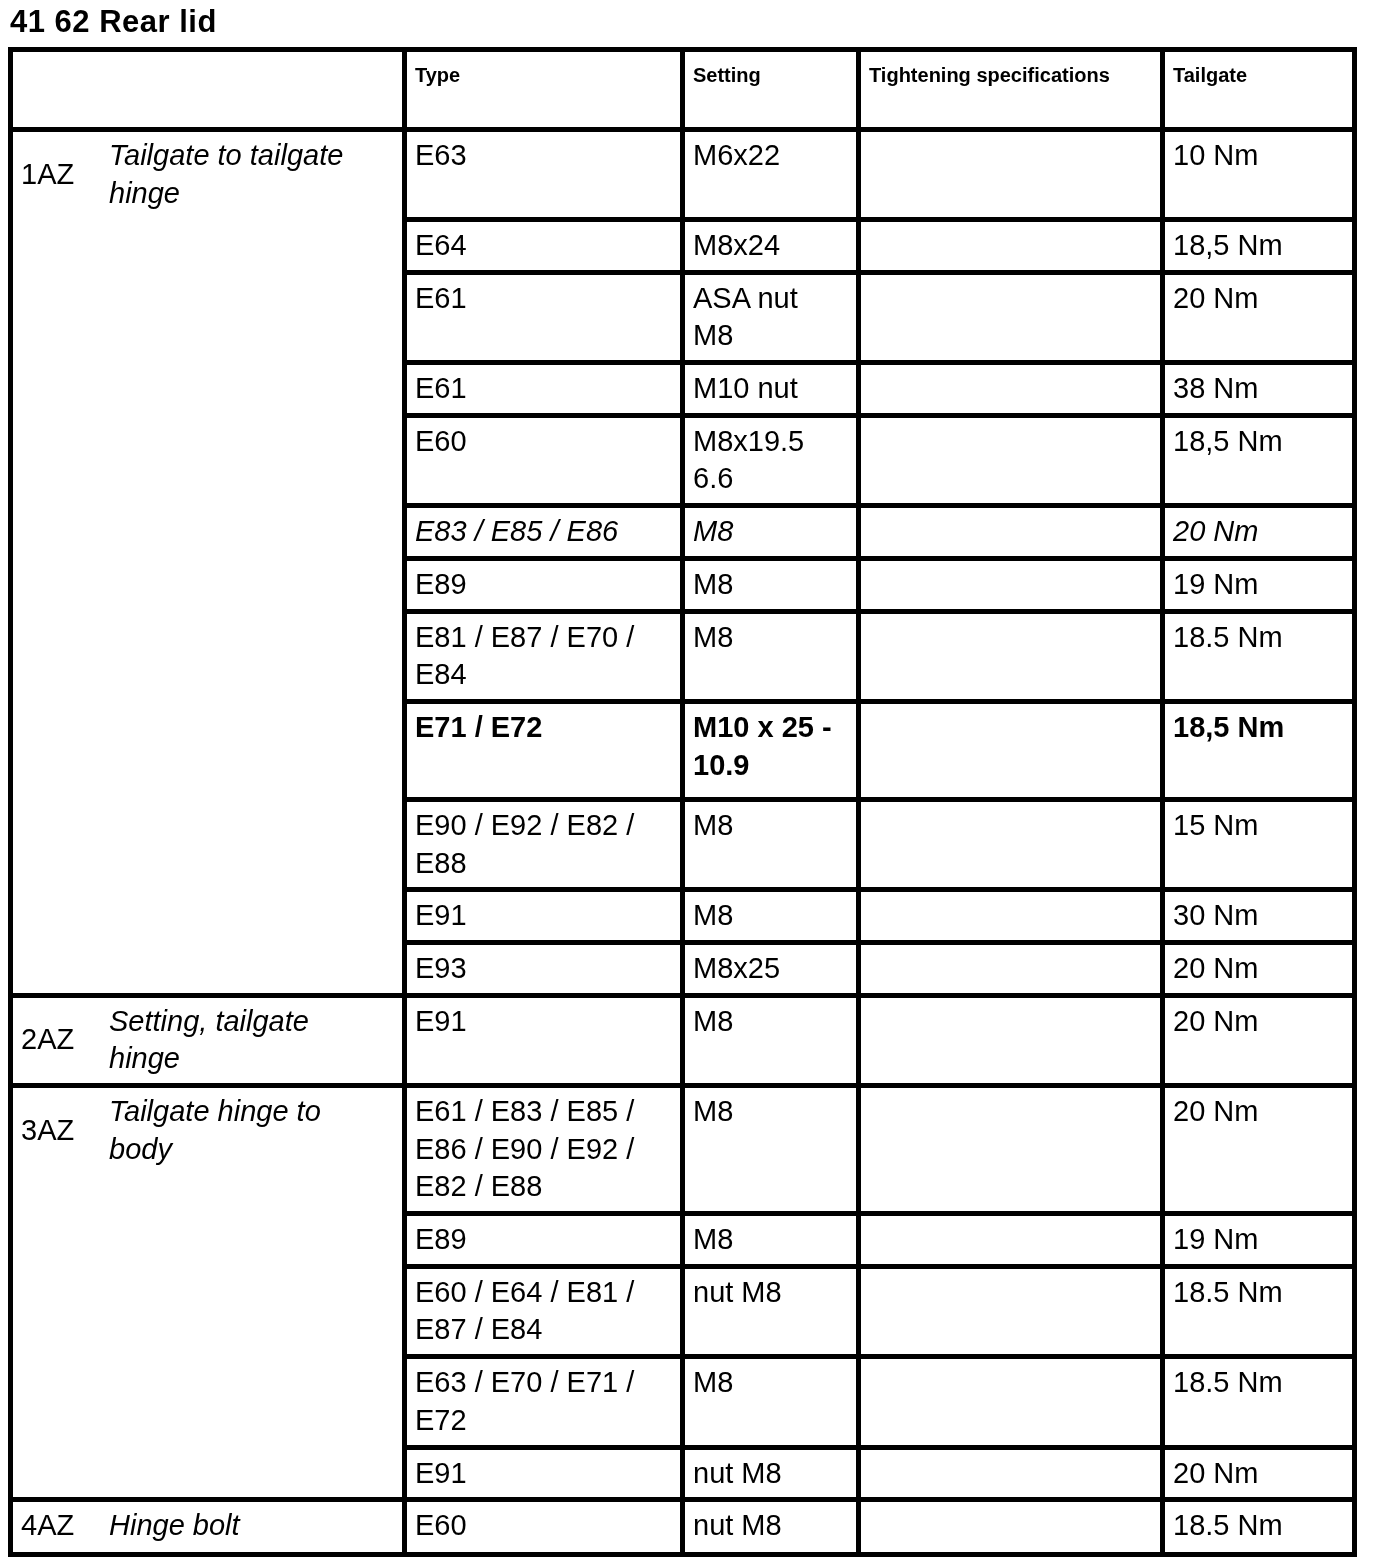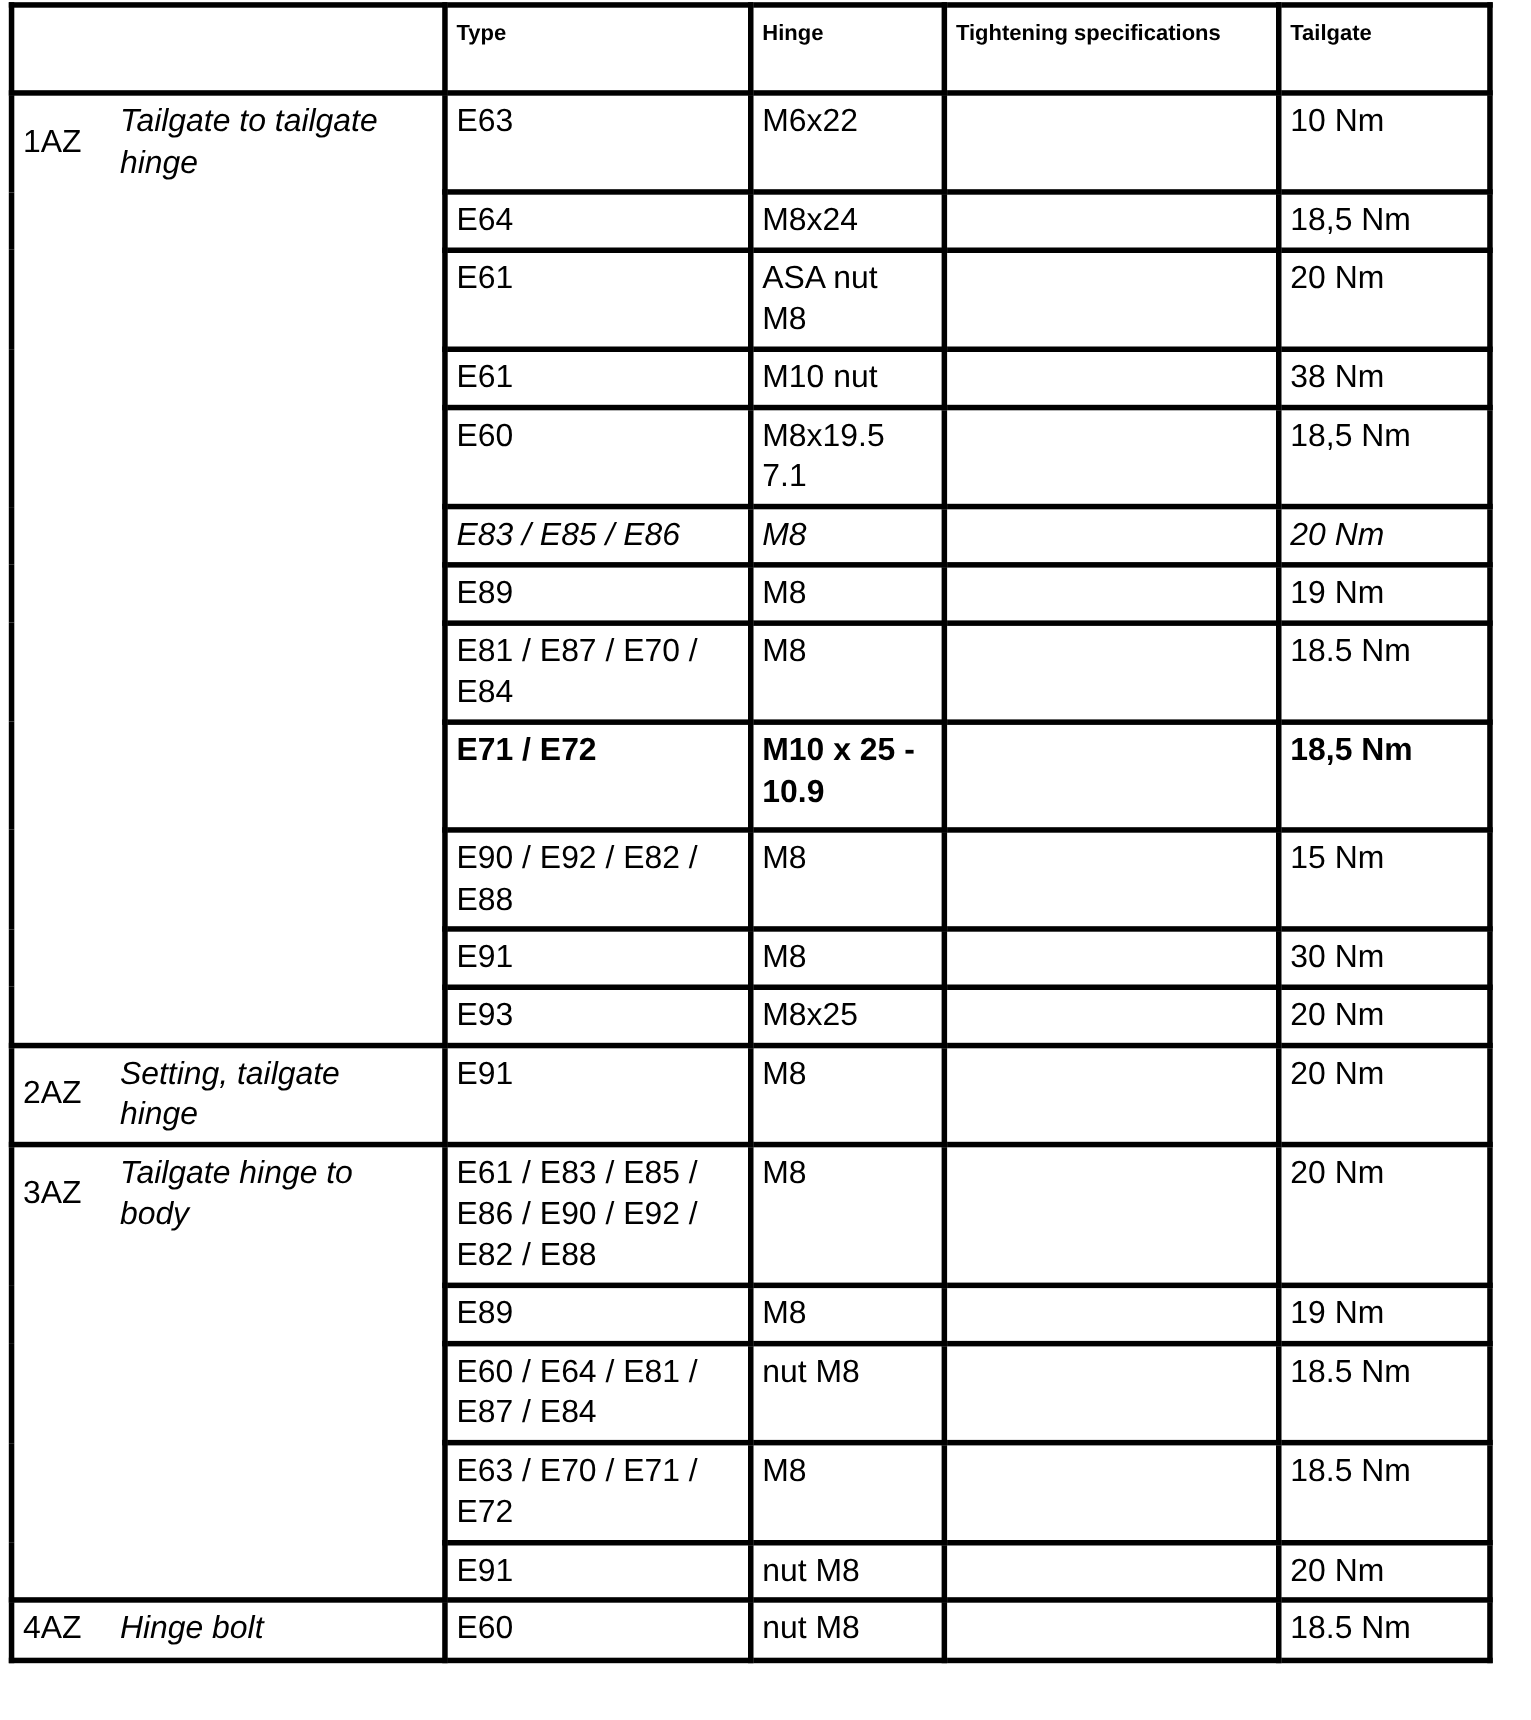--- a/index.html
+++ b/index.html
@@ -55,34 +55,35 @@
   }
   .item-desc {
     max-width: 240px;
     font-style: italic;
   }
 </style>
 </head>
 <body>
 
 <div class="page">
+  <div class="doc-title">41 62 Rear lid</div>
 
   <table class="spec-table">
     <colgroup>
       <col style="width:394px">
       <col style="width:278px">
       <col style="width:176px">
       <col style="width:304px">
       <col style="width:192px">
     </colgroup>
   <thead>
         <tr style="height: 80px;">
           <th></th>
           <th>Type</th>
-          <th>Hinge</th>
+          <th>Setting</th>
           <th>Tightening specifications</th>
           <th>Tailgate</th>
         </tr>
       </thead>
       <tbody>
         <tr style="height: 90px;">
           <td rowspan="12"><div class="item-wrap"><span class="item-code">1AZ</span><span class="item-desc">Tailgate to tailgate hinge</span></div></td>
           <td>E63</td>
           <td>M6x22</td>
           <td></td>
@@ -103,21 +104,21 @@
         </tr>
         <tr style="height: 45px;">
           <td>E61</td>
           <td>M10 nut</td>
           <td></td>
           <td>38 Nm</td>
         </tr>
         <tr style="height: 80px;">
           <td>E60</td>
           <td>M8x19.5
-7.1</td>
+6.6</td>
           <td></td>
           <td>18,5 Nm</td>
         </tr>
         <tr style="height: 48px; font-style: italic;">
           <td>E83 / E85 / E86</td>
           <td>M8</td>
           <td></td>
           <td>20 Nm</td>
         </tr>
         <tr style="height: 47px;">

